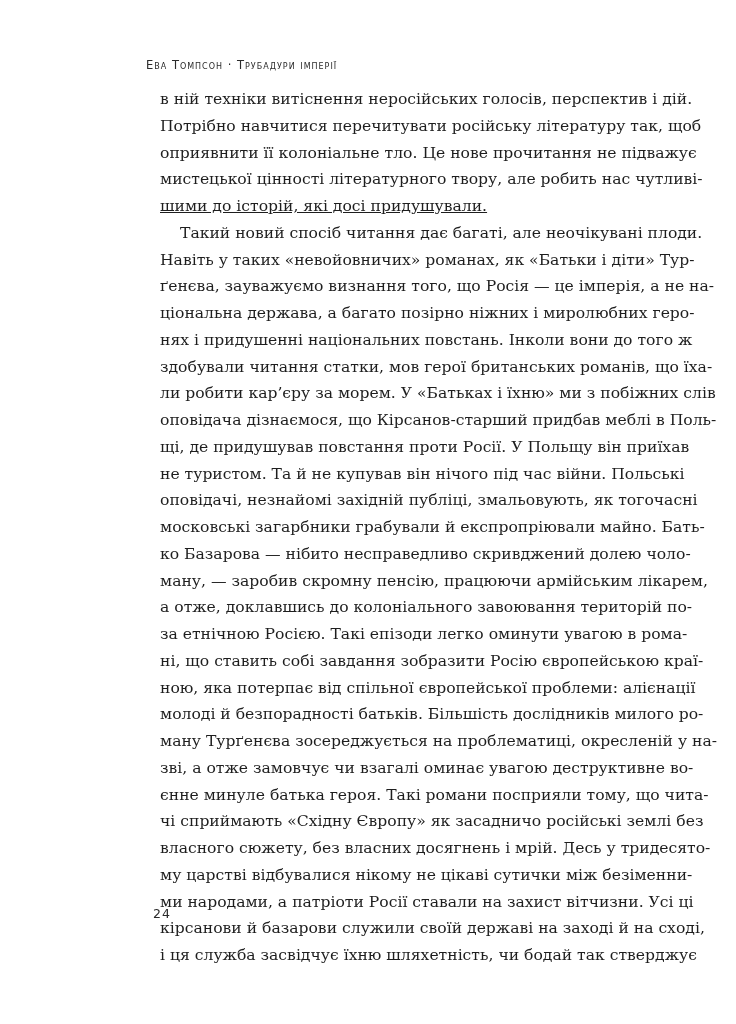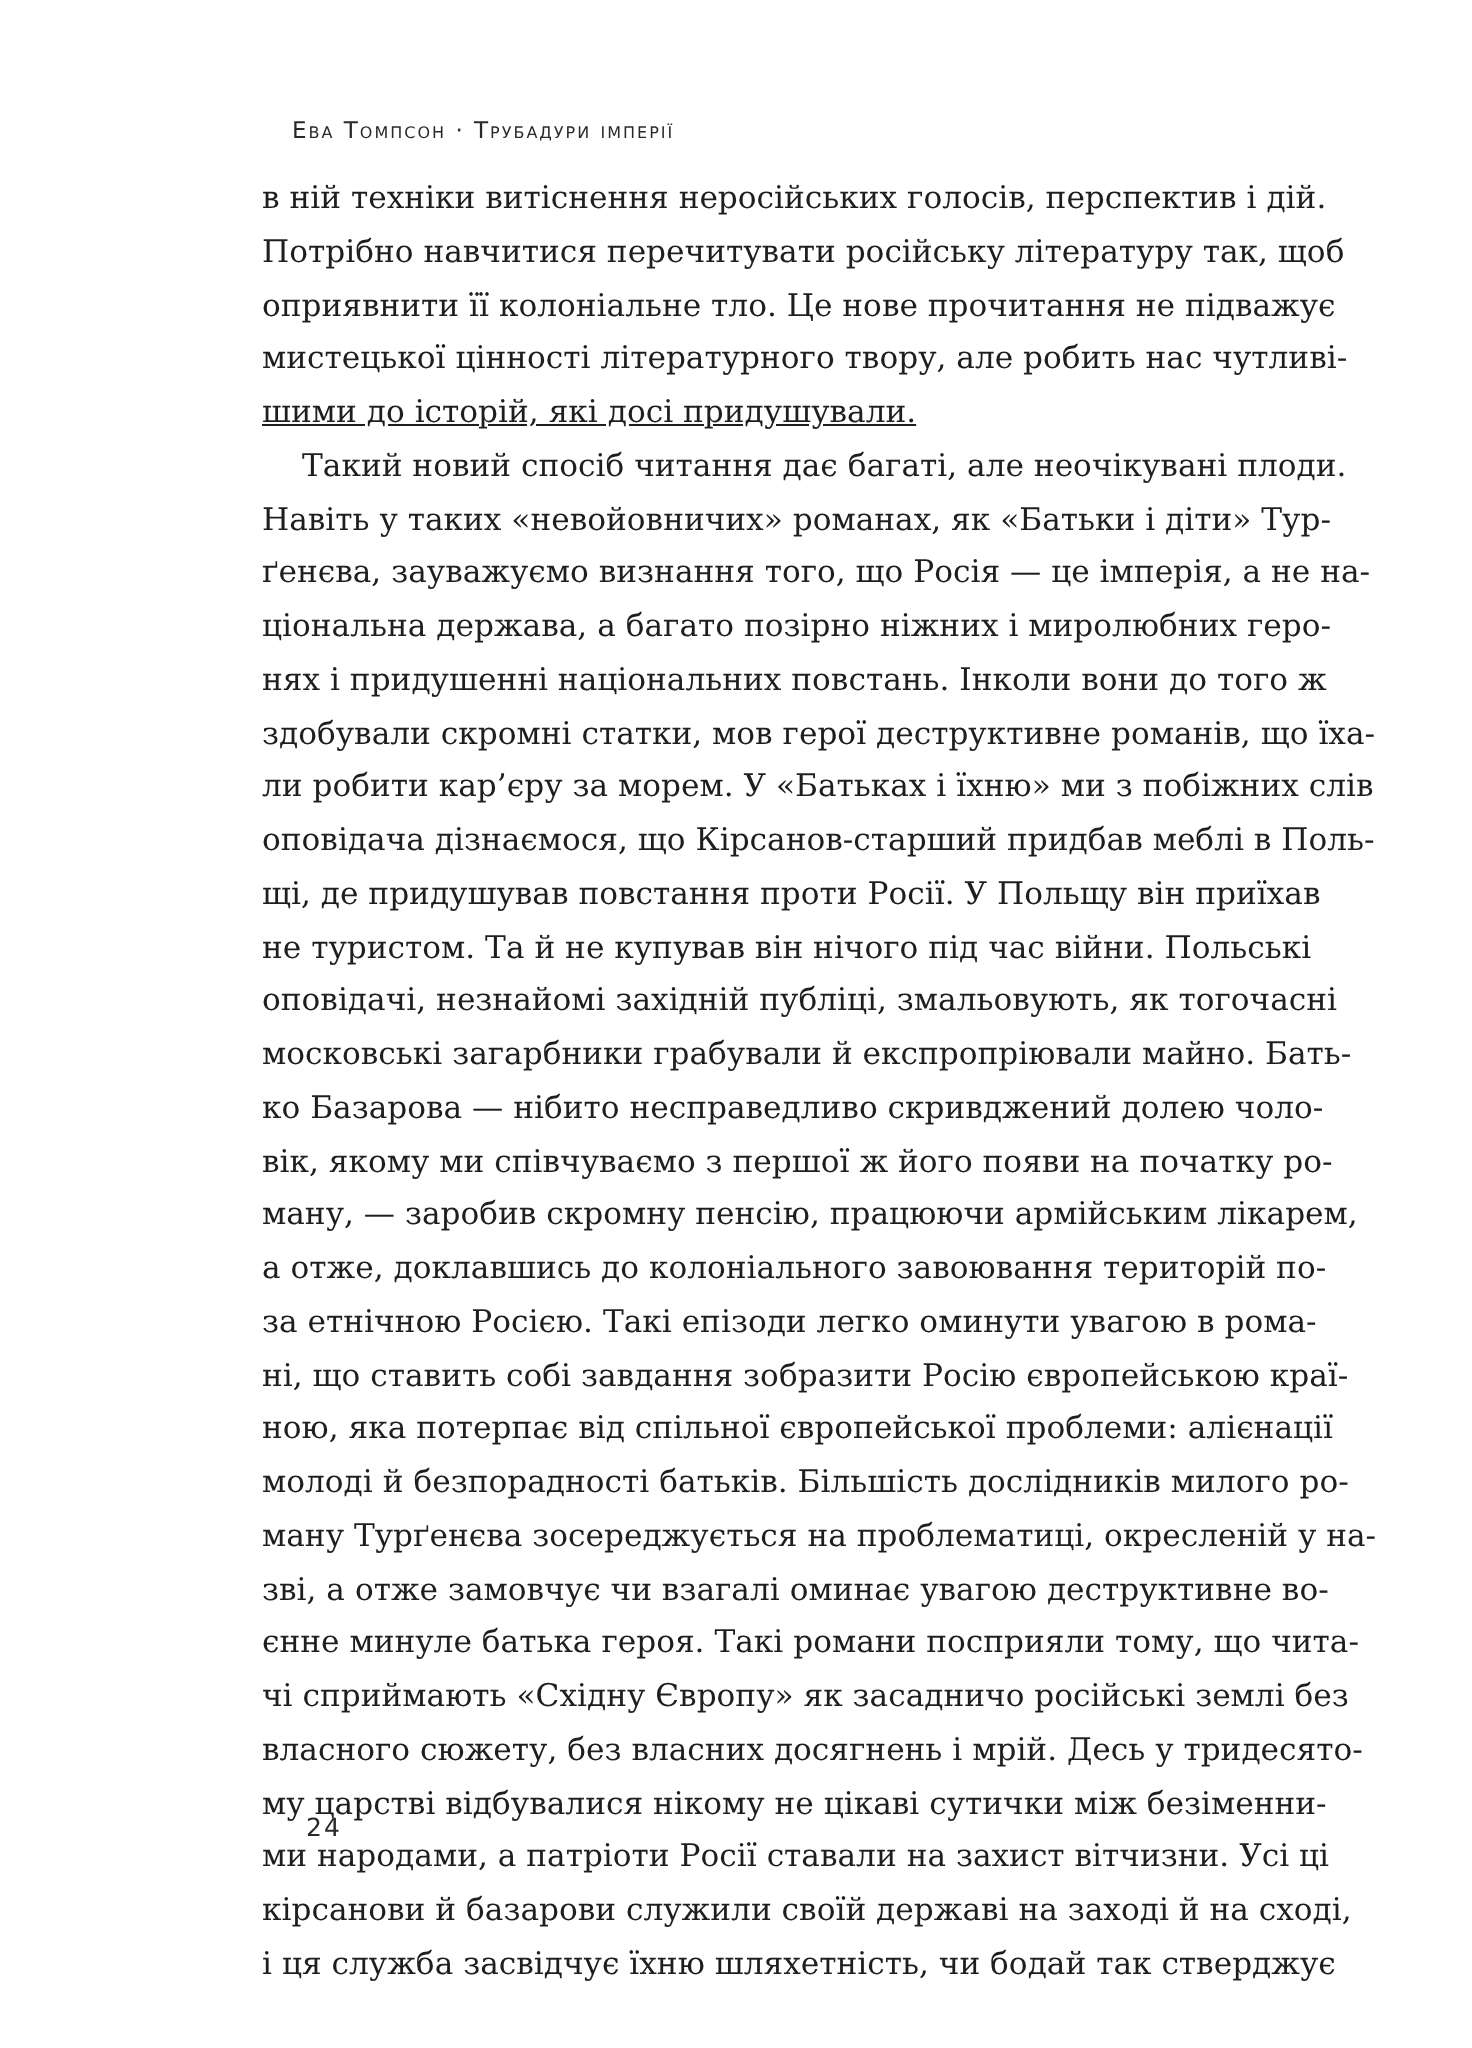--- a/index.html
+++ b/index.html
@@ -44,20 +44,21 @@
       line-height: 26.75px;
       color: #1e1e1e;
     }
     .line {
       display: block;
       white-space: nowrap;
       text-align: justify;
       text-align-last: justify;
       height: 26.75px;
       overflow: visible;
+      margin-left: 29px;
     }
     .line.last {
       text-align-last: left;
       text-decoration: underline;
     }
     .line.indent {
       padding-left: 20px;
     }
     .page-number {
       position: absolute;
@@ -90,29 +91,28 @@
       <span class="line">мистецької цінності літературного твору, але робить нас чутливі-</span>
       <span class="line last">шими до історій, які досі придушували.</span>
     </div>
 
     <div>
       <span class="line indent">Такий новий спосіб читання дає багаті, але неочікувані плоди.</span>
       <span class="line">Навіть у таких «невойовничих» романах, як «Батьки і діти» Тур-</span>
       <span class="line">ґенєва, зауважуємо визнання того, що Росія — це імперія, а не на-</span>
       <span class="line">ціональна держава, а багато позірно ніжних і миролюбних геро-</span>
       <span class="line">нях і придушенні національних повстань. Інколи вони до того ж</span>
-      <span class="line">здобували скромні статки, мов герої деструктивне романів, що їха-</span>
+      <span class="line">здобували читання статки, мов герої британських романів, що їха-</span>
       <span class="line">ли робити кар’єру за морем. У «Батьках і їхню» ми з побіжних слів</span>
       <span class="line">оповідача дізнаємося, що Кірсанов-старший придбав меблі в Поль-</span>
       <span class="line">щі, де придушував повстання проти Росії. У Польщу він приїхав</span>
       <span class="line">не туристом. Та й не купував він нічого під час війни. Польські</span>
       <span class="line">оповідачі, незнайомі західній публіці, змальовують, як тогочасні</span>
       <span class="line">московські загарбники грабували й експропріювали майно. Бать-</span>
       <span class="line">ко Базарова — нібито несправедливо скривджений долею чоло-</span>
-      <span class="line">вік, якому ми співчуваємо з першої ж його появи на початку ро-</span>
       <span class="line">ману, — заробив скромну пенсію, працюючи армійським лікарем,</span>
       <span class="line">а отже, доклавшись до колоніального завоювання територій по-</span>
       <span class="line">за етнічною Росією. Такі епізоди легко оминути увагою в рома-</span>
       <span class="line">ні, що ставить собі завдання зобразити Росію європейською краї-</span>
       <span class="line">ною, яка потерпає від спільної європейської проблеми: алієнації</span>
       <span class="line">молоді й безпорадності батьків. Більшість дослідників милого ро-</span>
       <span class="line">ману Турґенєва зосереджується на проблематиці, окресленій у на-</span>
       <span class="line">зві, а отже замовчує чи взагалі оминає увагою деструктивне во-</span>
       <span class="line">єнне минуле батька героя. Такі романи посприяли тому, що чита-</span>
       <span class="line">чі сприймають «Східну Європу» як засадничо російські землі без</span>

